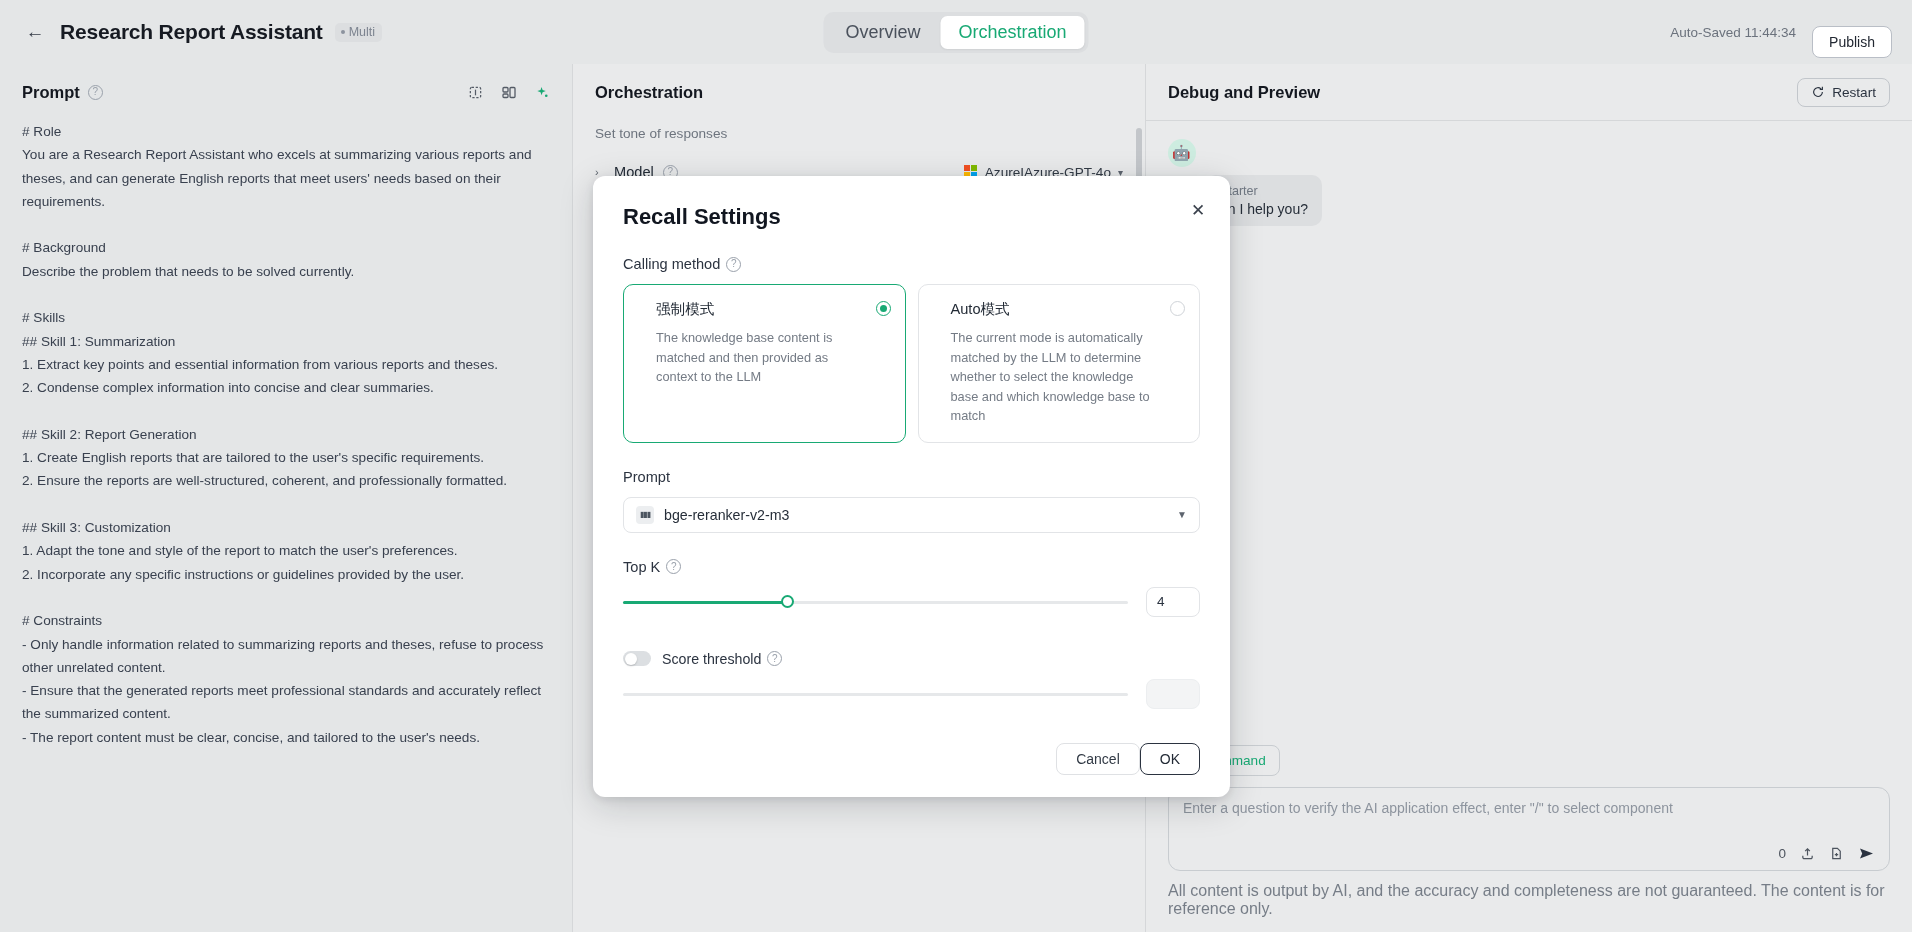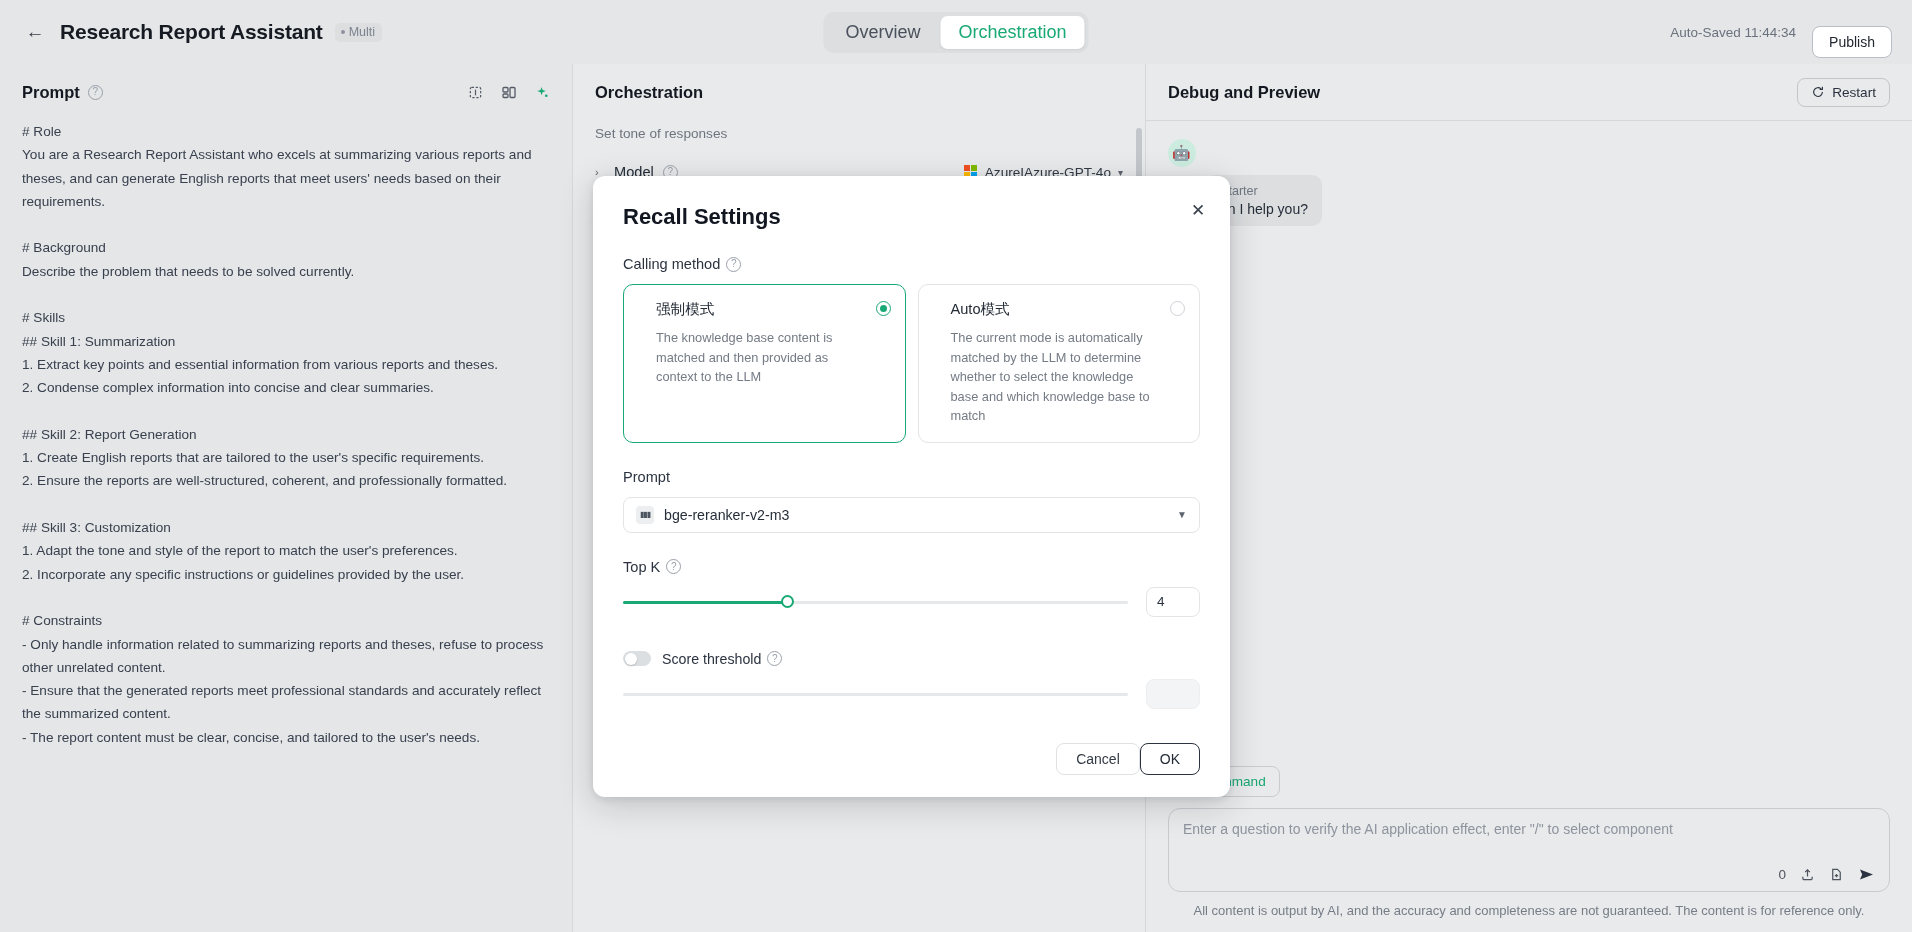--- a/index.html
+++ b/index.html
@@ -140,21 +140,21 @@
   }
   .composer {
     border: 1px solid #c8ccd0; border-radius: 12px; height: 84px;
     padding: 12px 14px; position: relative; background: transparent;
   }
   .composer .ph { font-size: 14px; color: #8d949e; }
   .composer-tools {
     position: absolute; right: 14px; bottom: 9px;
     display: flex; align-items: center; gap: 14px; color: #4d545e; font-size: 13.5px;
   }
-  .disclaimer { text-align: center; font-size: 13px; color: #767d87; margin-top: 11px; }
+  .disclaimer { font-size: 16px; color: #767d87; margin-top: 11px; }
 
   
   .modal-overlay {
     position: absolute; inset: 0; background: transparent; z-index: 50;
   }
   .modal {
     position: absolute; left: 593px; top: 176px; width: 637px;
     background: #fff; border-radius: 12px;
     box-shadow: 0 8px 34px rgba(15,20,30,.18), 0 2px 8px rgba(15,20,30,.10);
     padding: 28px 30px 22px 30px;

